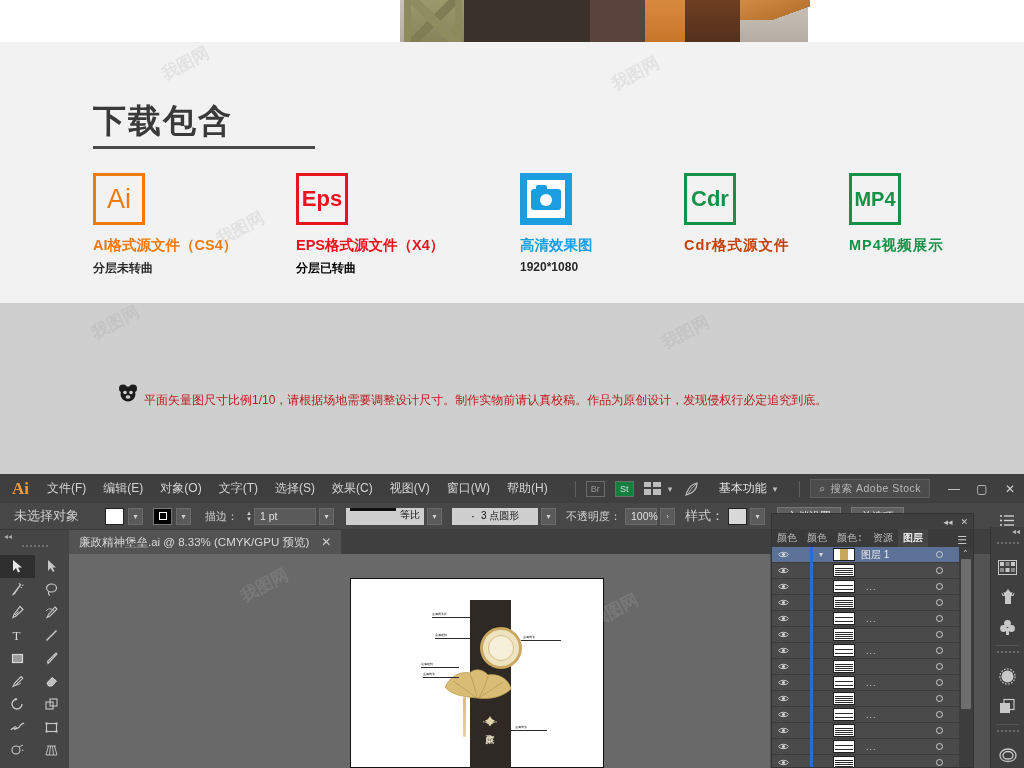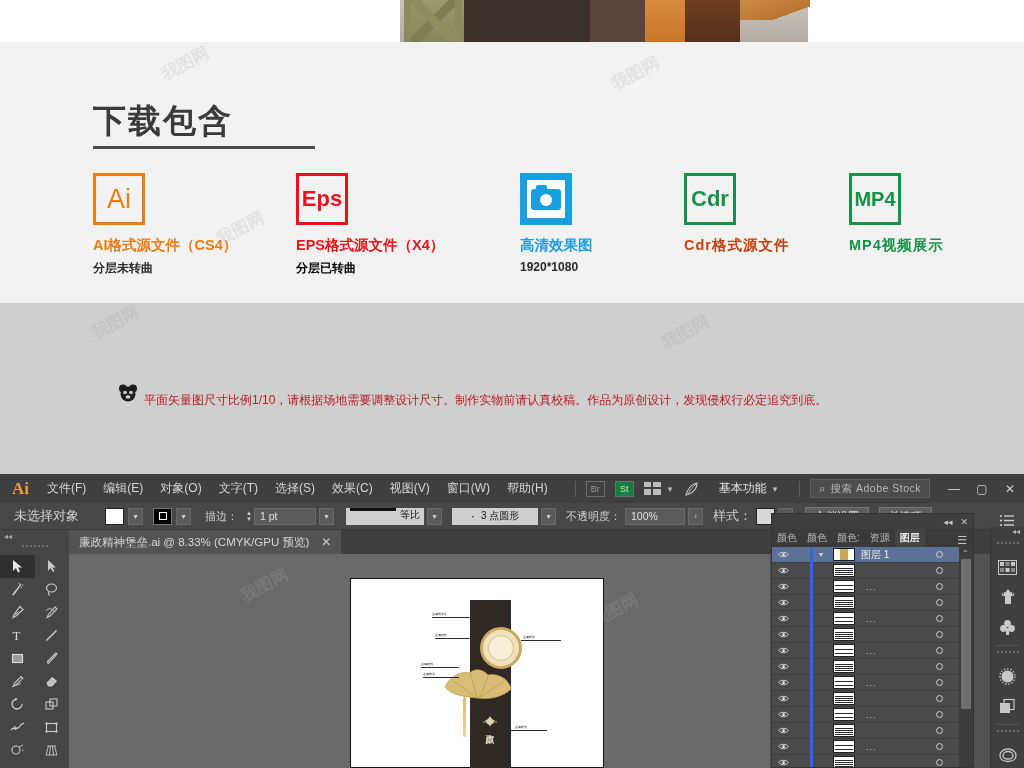--- a/index.html
+++ b/index.html
@@ -153,21 +153,21 @@
   .co-t { position:absolute; font-size:3px; color:#2a2a2a; white-space:nowrap; }
 
   
   .lp { position:absolute; left:771px; top:513px; width:203px; height:255px; background:#454545;
     border:1px solid #333; }
   .lp-bar { height:15px; background:#3f3f3f; display:flex; align-items:center;
     justify-content:flex-end; padding-right:5px; gap:8px; }
   .lp-bar span { color:#c8c8c8; font-size:9px; }
   .lp-tabs { height:18px; background:#3a3a3a; display:flex; align-items:flex-end; }
   .lp-tab { height:18px; padding:0 5px; color:#b9b9b9; font-size:10px; display:flex;
-    align-items:center; white-space:nowrap; overflow:hidden; max-width:38px; }
+    align-items:center; white-space:nowrap; overflow:hidden; max-width:38px;font-family:Liberation Mono, monospace; }
   .lp-tab.active { background:#454545; color:#eaeaea; font-weight:bold; max-width:46px; }
   .lp-menu { margin-left:auto; color:#c6c6c6; font-size:11px; padding:0 6px; }
   .lp-list { position:absolute; left:0; top:33px; right:14px; bottom:0; overflow:hidden; }
   .lrow { height:16px; display:flex; align-items:center; border-bottom:1px solid #3c3c3c;
     background:#4a4a4a; }
   .lrow.sel { background:#5b7296; }
   .lcell-eye { width:22px; display:flex; justify-content:center; }
   .eye { width:11px; height:7px; }
   .lcell-lock { width:16px; }
   .lbar { width:3px; height:16px; background:#2d6ad6; }
@@ -354,21 +354,21 @@
       <div style="width:10px"></div>
       <div class="capfld">
         <span style="font-size:13px;line-height:8px">·</span>
         <span>3 点圆形</span>
       </div>
       <div style="width:3px"></div>
       <div class="dd">▾</div>
       <div style="width:10px"></div>
       <div class="cb-lbl">不透明度：</div>
       <div style="width:4px"></div>
-      <div class="fld" style="width:60px">100%</div>
+      <div class="fld" style="width:32px">100%</div>
       <div style="width:3px"></div>
       <div class="dd">›</div>
       <div style="width:10px"></div>
       <div class="cb-text">样式：</div>
       <div style="width:4px"></div>
       <div class="sw-white" style="background:#d8d8d8"></div>
       <div style="width:3px"></div>
       <div class="dd">▾</div>
       <div style="width:12px"></div>
       <div class="btn3d">文档设置</div>

